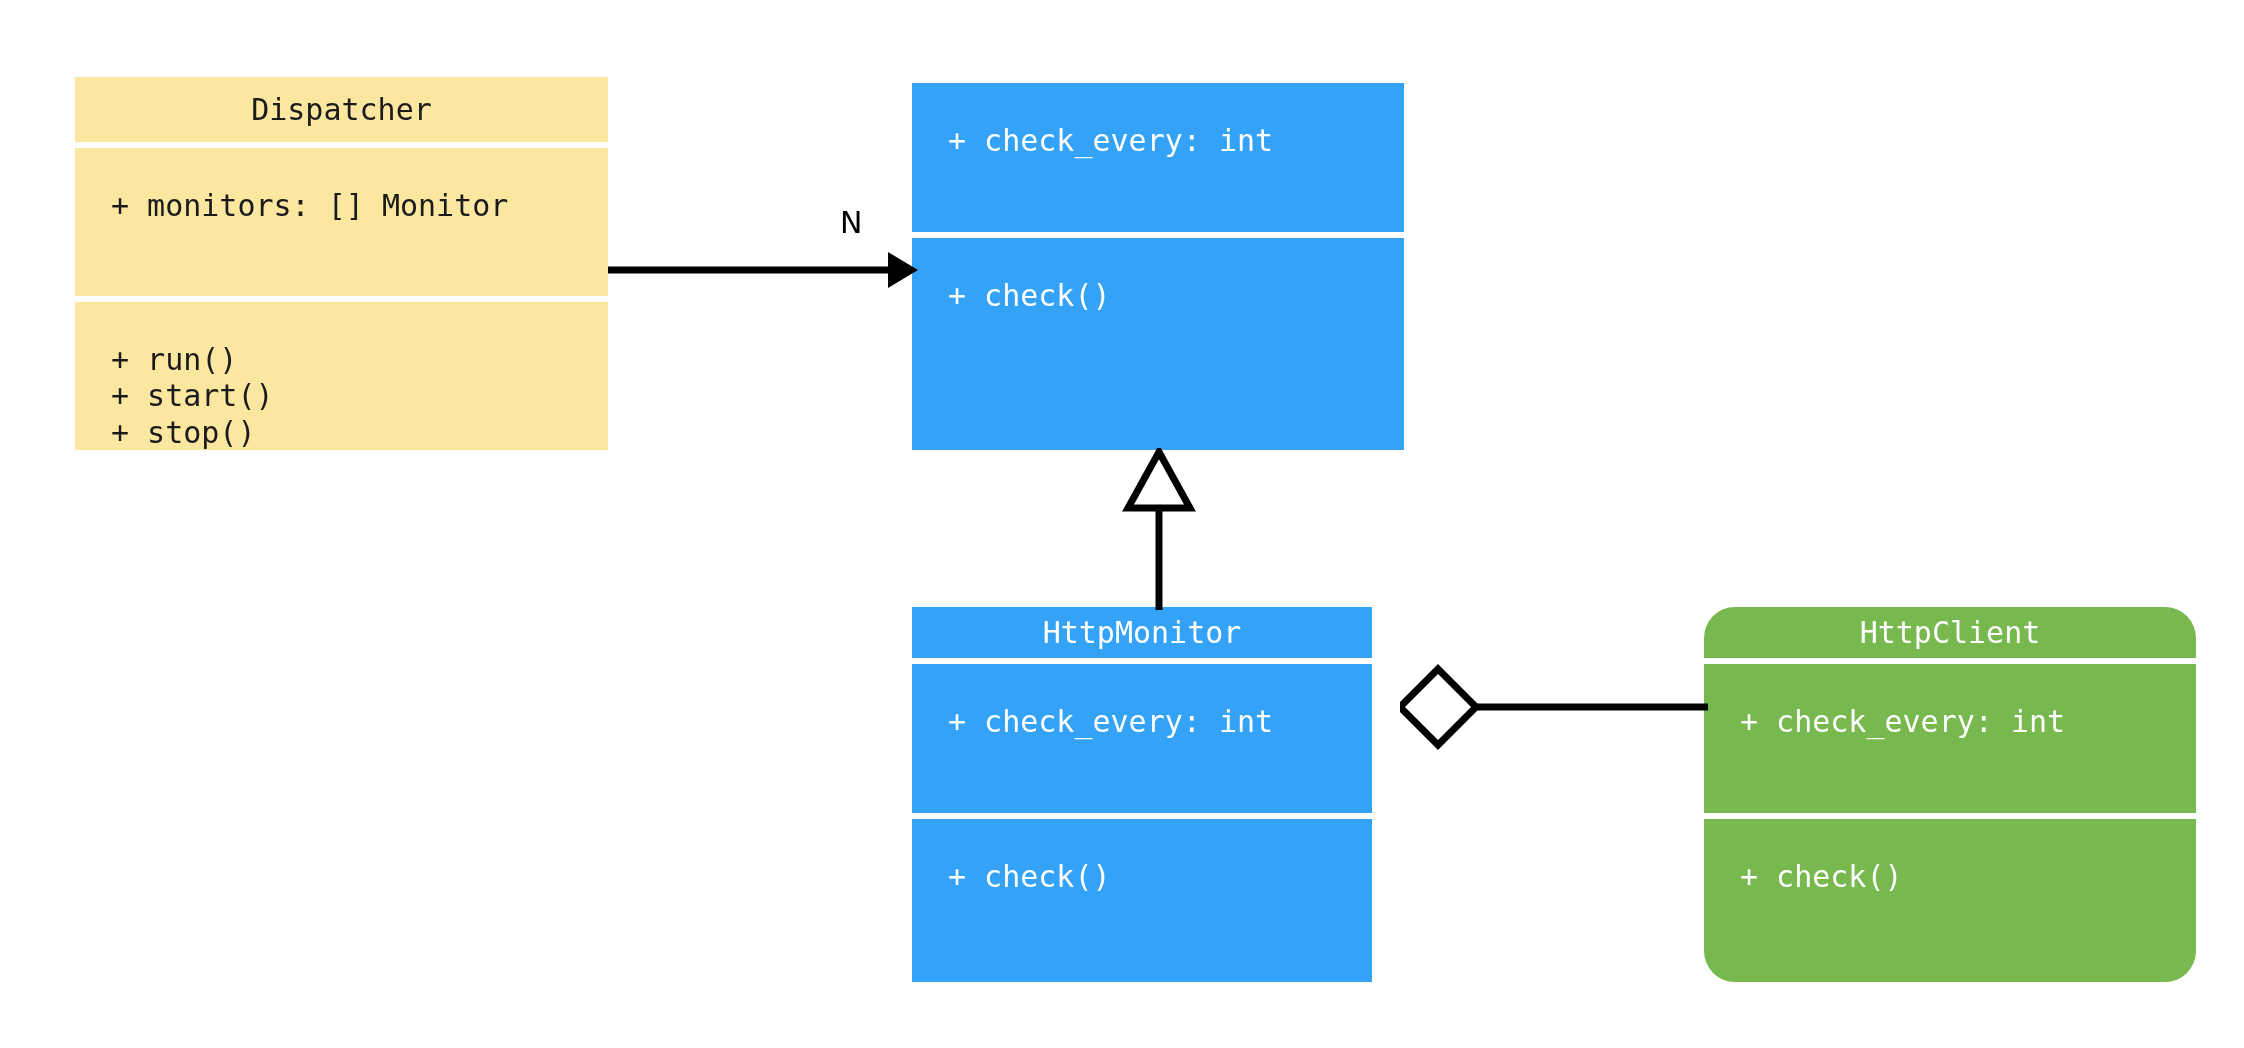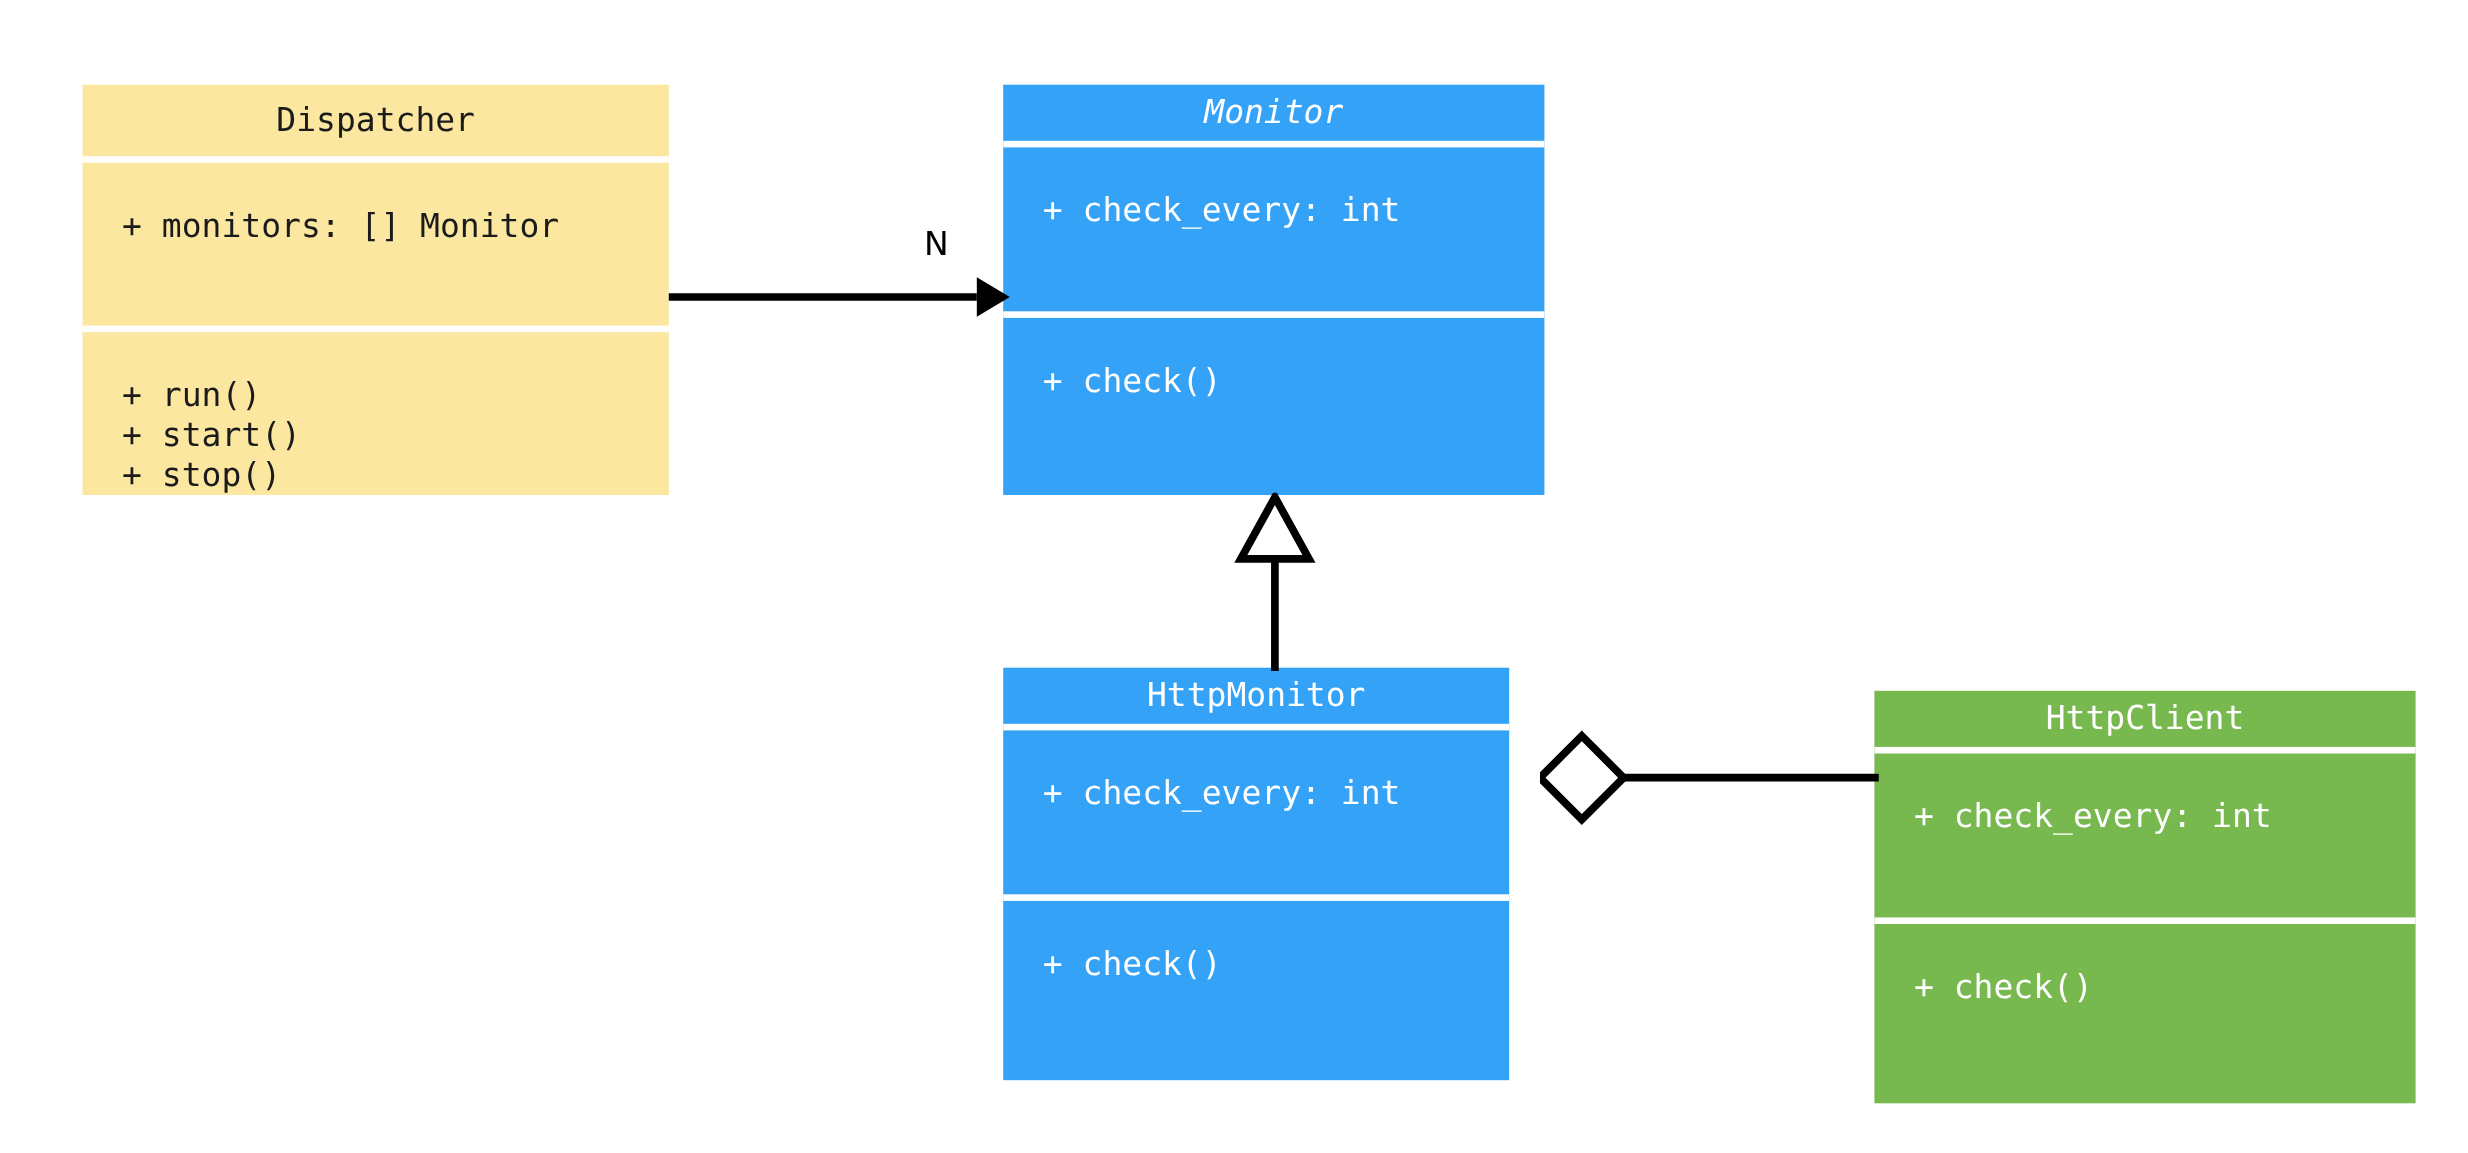--- a/index.html
+++ b/index.html
@@ -105,23 +105,20 @@
     </div>
     <div class="divider"></div>
     <div class="compartment body" style="flex:1 1 auto;">
       <span class="member-line">+ run()</span>
       <span class="member-line">+ start()</span>
       <span class="member-line">+ stop()</span>
     </div>
   </div>
 
   <div class="uml-class theme-blue" style="left:912px; top:77px; width:492px; height:373px;">
-    <div class="compartment title" style="height:51px;">
-      <span class="class-title abstract">Monitor</span>
-    </div>
     <div class="divider"></div>
     <div class="compartment body" style="height:149px;">
       <span class="member-line">+ check_every: int</span>
     </div>
     <div class="divider"></div>
     <div class="compartment body" style="flex:1 1 auto;">
       <span class="member-line">+ check()</span>
     </div>
   </div>
 
@@ -132,21 +129,21 @@
     <div class="divider"></div>
     <div class="compartment body" style="height:149px;">
       <span class="member-line">+ check_every: int</span>
     </div>
     <div class="divider"></div>
     <div class="compartment body" style="flex:1 1 auto;">
       <span class="member-line">+ check()</span>
     </div>
   </div>
 
-  <div class="uml-class theme-green" style="left:1704px; top:628px; width:492px; height:375px;">
+  <div class="uml-class theme-green" style="left:1704px; top:607px; width:492px; height:375px;border-radius:31px;">
     <div class="compartment title" style="height:51px;">
       <span class="class-title">HttpClient</span>
     </div>
     <div class="divider"></div>
     <div class="compartment body" style="height:149px;">
       <span class="member-line">+ check_every: int</span>
     </div>
     <div class="divider"></div>
     <div class="compartment body" style="flex:1 1 auto;">
       <span class="member-line">+ check()</span>

